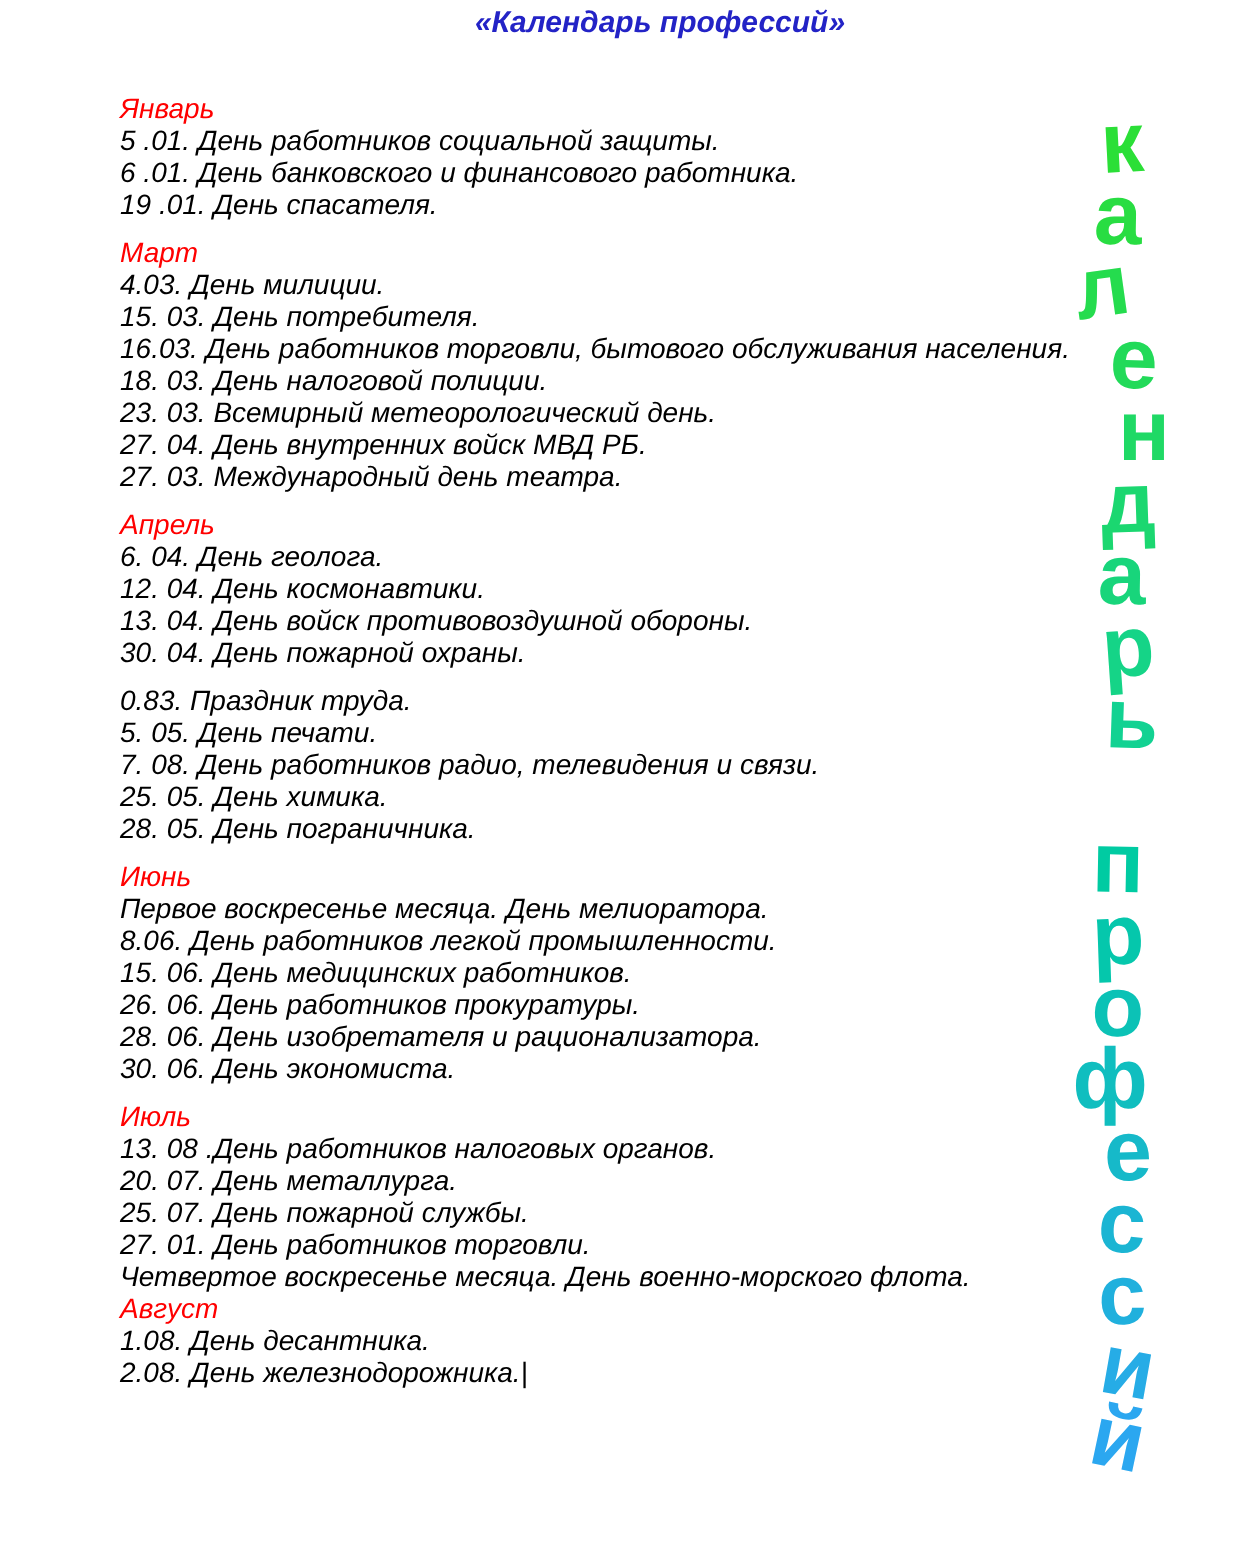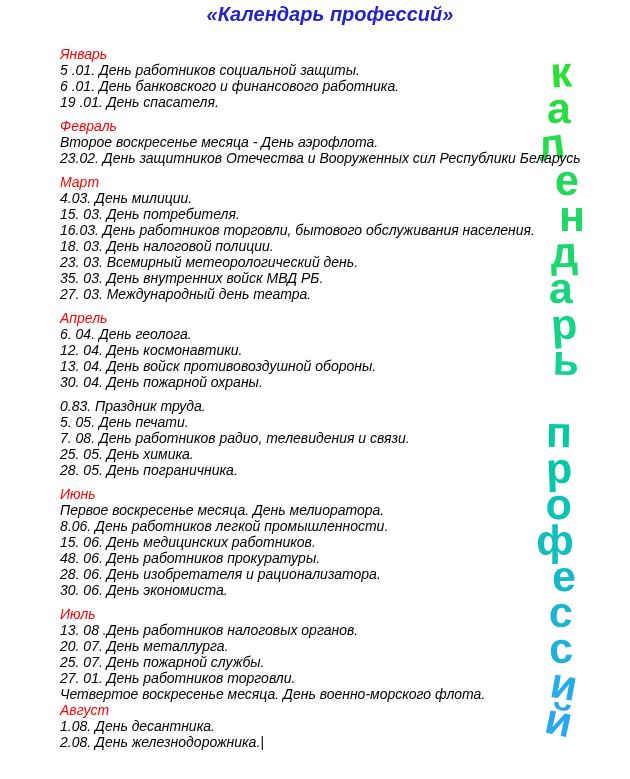--- a/index.html
+++ b/index.html
@@ -14,21 +14,21 @@
     font-style: italic;
     color: #000000;
   }
   .title {
     position: absolute;
     top: 3px;
     left: 0;
     width: 100%;
     text-align: center;
     padding-left: 30px;
-    font-size: 20px;
+    font-size: 15px;
     font-weight: bold;
     font-style: italic;
     color: var(--title-color, #2323c6);
     white-space: nowrap;
   }
   .content {
     position: absolute;
     left: 60px;
     top: 46px;
     width: 520px;
@@ -71,32 +71,27 @@
 
   <div class="content">
 
   <div class="section">
         <div class="month">Январь</div>
         <div class="line">5 .01. День работников социальной защиты.</div>
         <div class="line">6 .01. День банковского и финансового работника.</div>
         <div class="line">19 .01. День спасателя.</div>
       </div>
       <div class="section">
-        <div class="month">Февраль</div>
-        <div class="line">Второе воскресенье месяца - День аэрофлота.</div>
-        <div class="line">23.02. День защитников Отечества и Вооруженных сил Республики Беларусь</div>
-      </div>
-      <div class="section">
         <div class="month">Март</div>
         <div class="line">4.03. День милиции.</div>
         <div class="line">15. 03. День потребителя.</div>
         <div class="line">16.03. День работников торговли, бытового обслуживания населения.</div>
         <div class="line">18. 03. День налоговой полиции.</div>
         <div class="line">23. 03. Всемирный метеорологический день.</div>
-        <div class="line">35. 03. День внутренних войск МВД РБ.</div>
+        <div class="line">27. 04. День внутренних войск МВД РБ.</div>
         <div class="line">27. 03. Международный день театра.</div>
       </div>
       <div class="section">
         <div class="month">Апрель</div>
         <div class="line">6. 04. День геолога.</div>
         <div class="line">12. 04. День космонавтики.</div>
         <div class="line">13. 04. День войск противовоздушной обороны.</div>
         <div class="line">30. 04. День пожарной охраны.</div>
       </div>
       <div class="section">
@@ -104,21 +99,21 @@
         <div class="line">5. 05. День печати.</div>
         <div class="line">7. 08. День работников радио, телевидения и связи.</div>
         <div class="line">25. 05. День химика.</div>
         <div class="line">28. 05. День пограничника.</div>
       </div>
       <div class="section">
         <div class="month">Июнь</div>
         <div class="line">Первое воскресенье месяца. День мелиоратора.</div>
         <div class="line">8.06. День работников легкой промышленности.</div>
         <div class="line">15. 06. День медицинских работников.</div>
-        <div class="line">48. 06. День работников прокуратуры.</div>
+        <div class="line">26. 06. День работников прокуратуры.</div>
         <div class="line">28. 06. День изобретателя и рационализатора.</div>
         <div class="line">30. 06. День экономиста.</div>
       </div>
       <div class="section">
         <div class="month">Июль</div>
         <div class="line">13. 08 .День работников налоговых органов.</div>
         <div class="line">20. 07. День металлурга.</div>
         <div class="line">25. 07. День пожарной службы.</div>
         <div class="line">27. 01. День работников торговли.</div>
         <div class="line">Четвертое воскресенье месяца. День военно-морского флота.</div>

